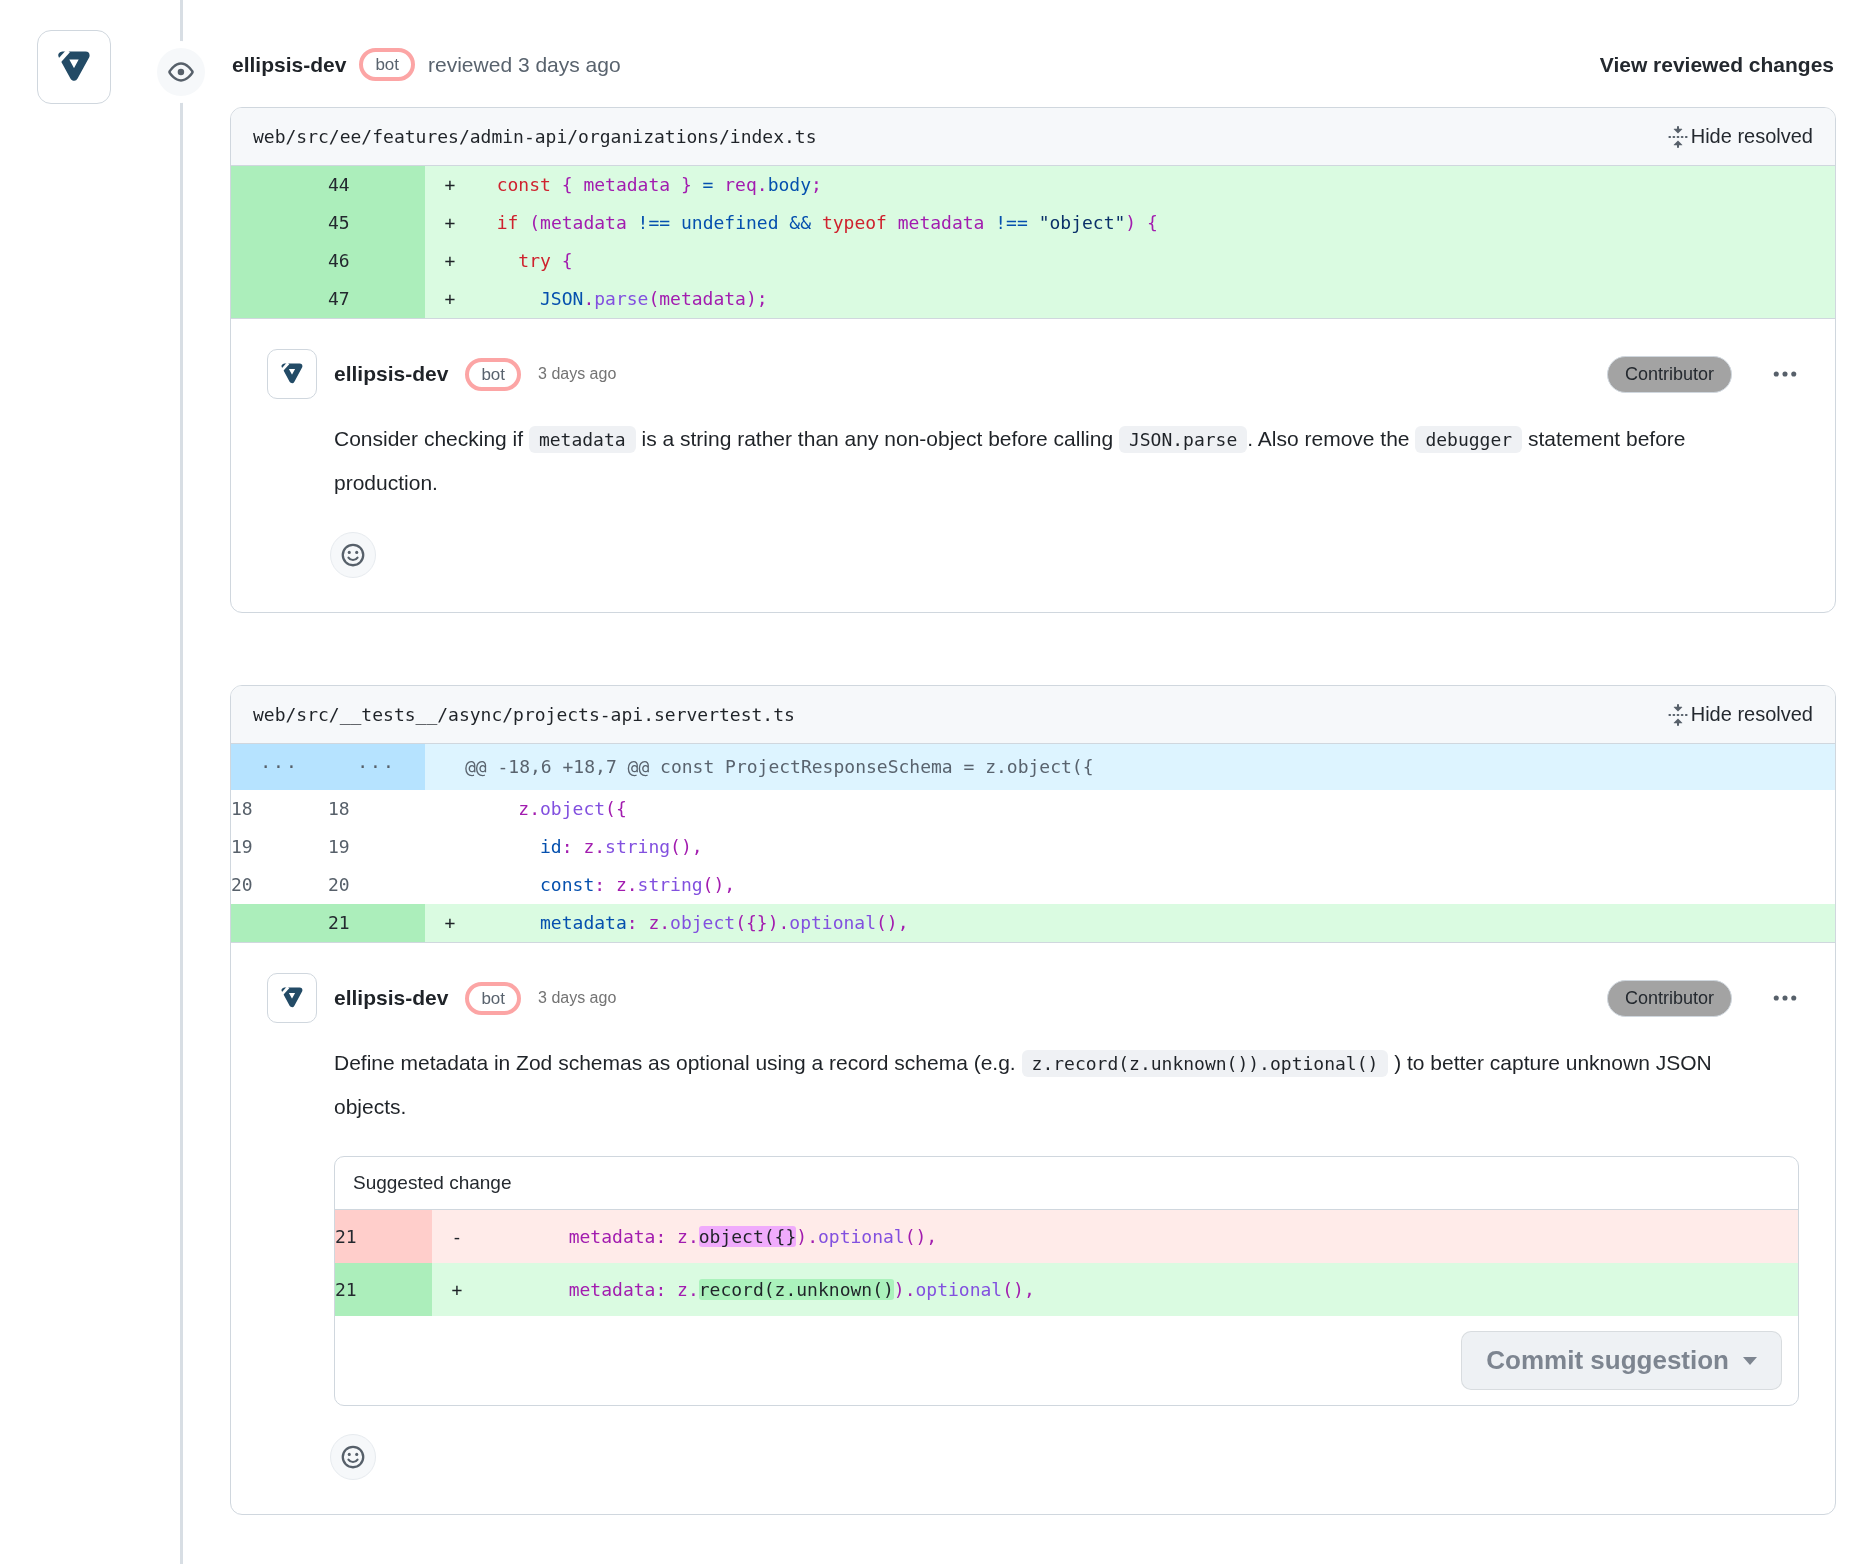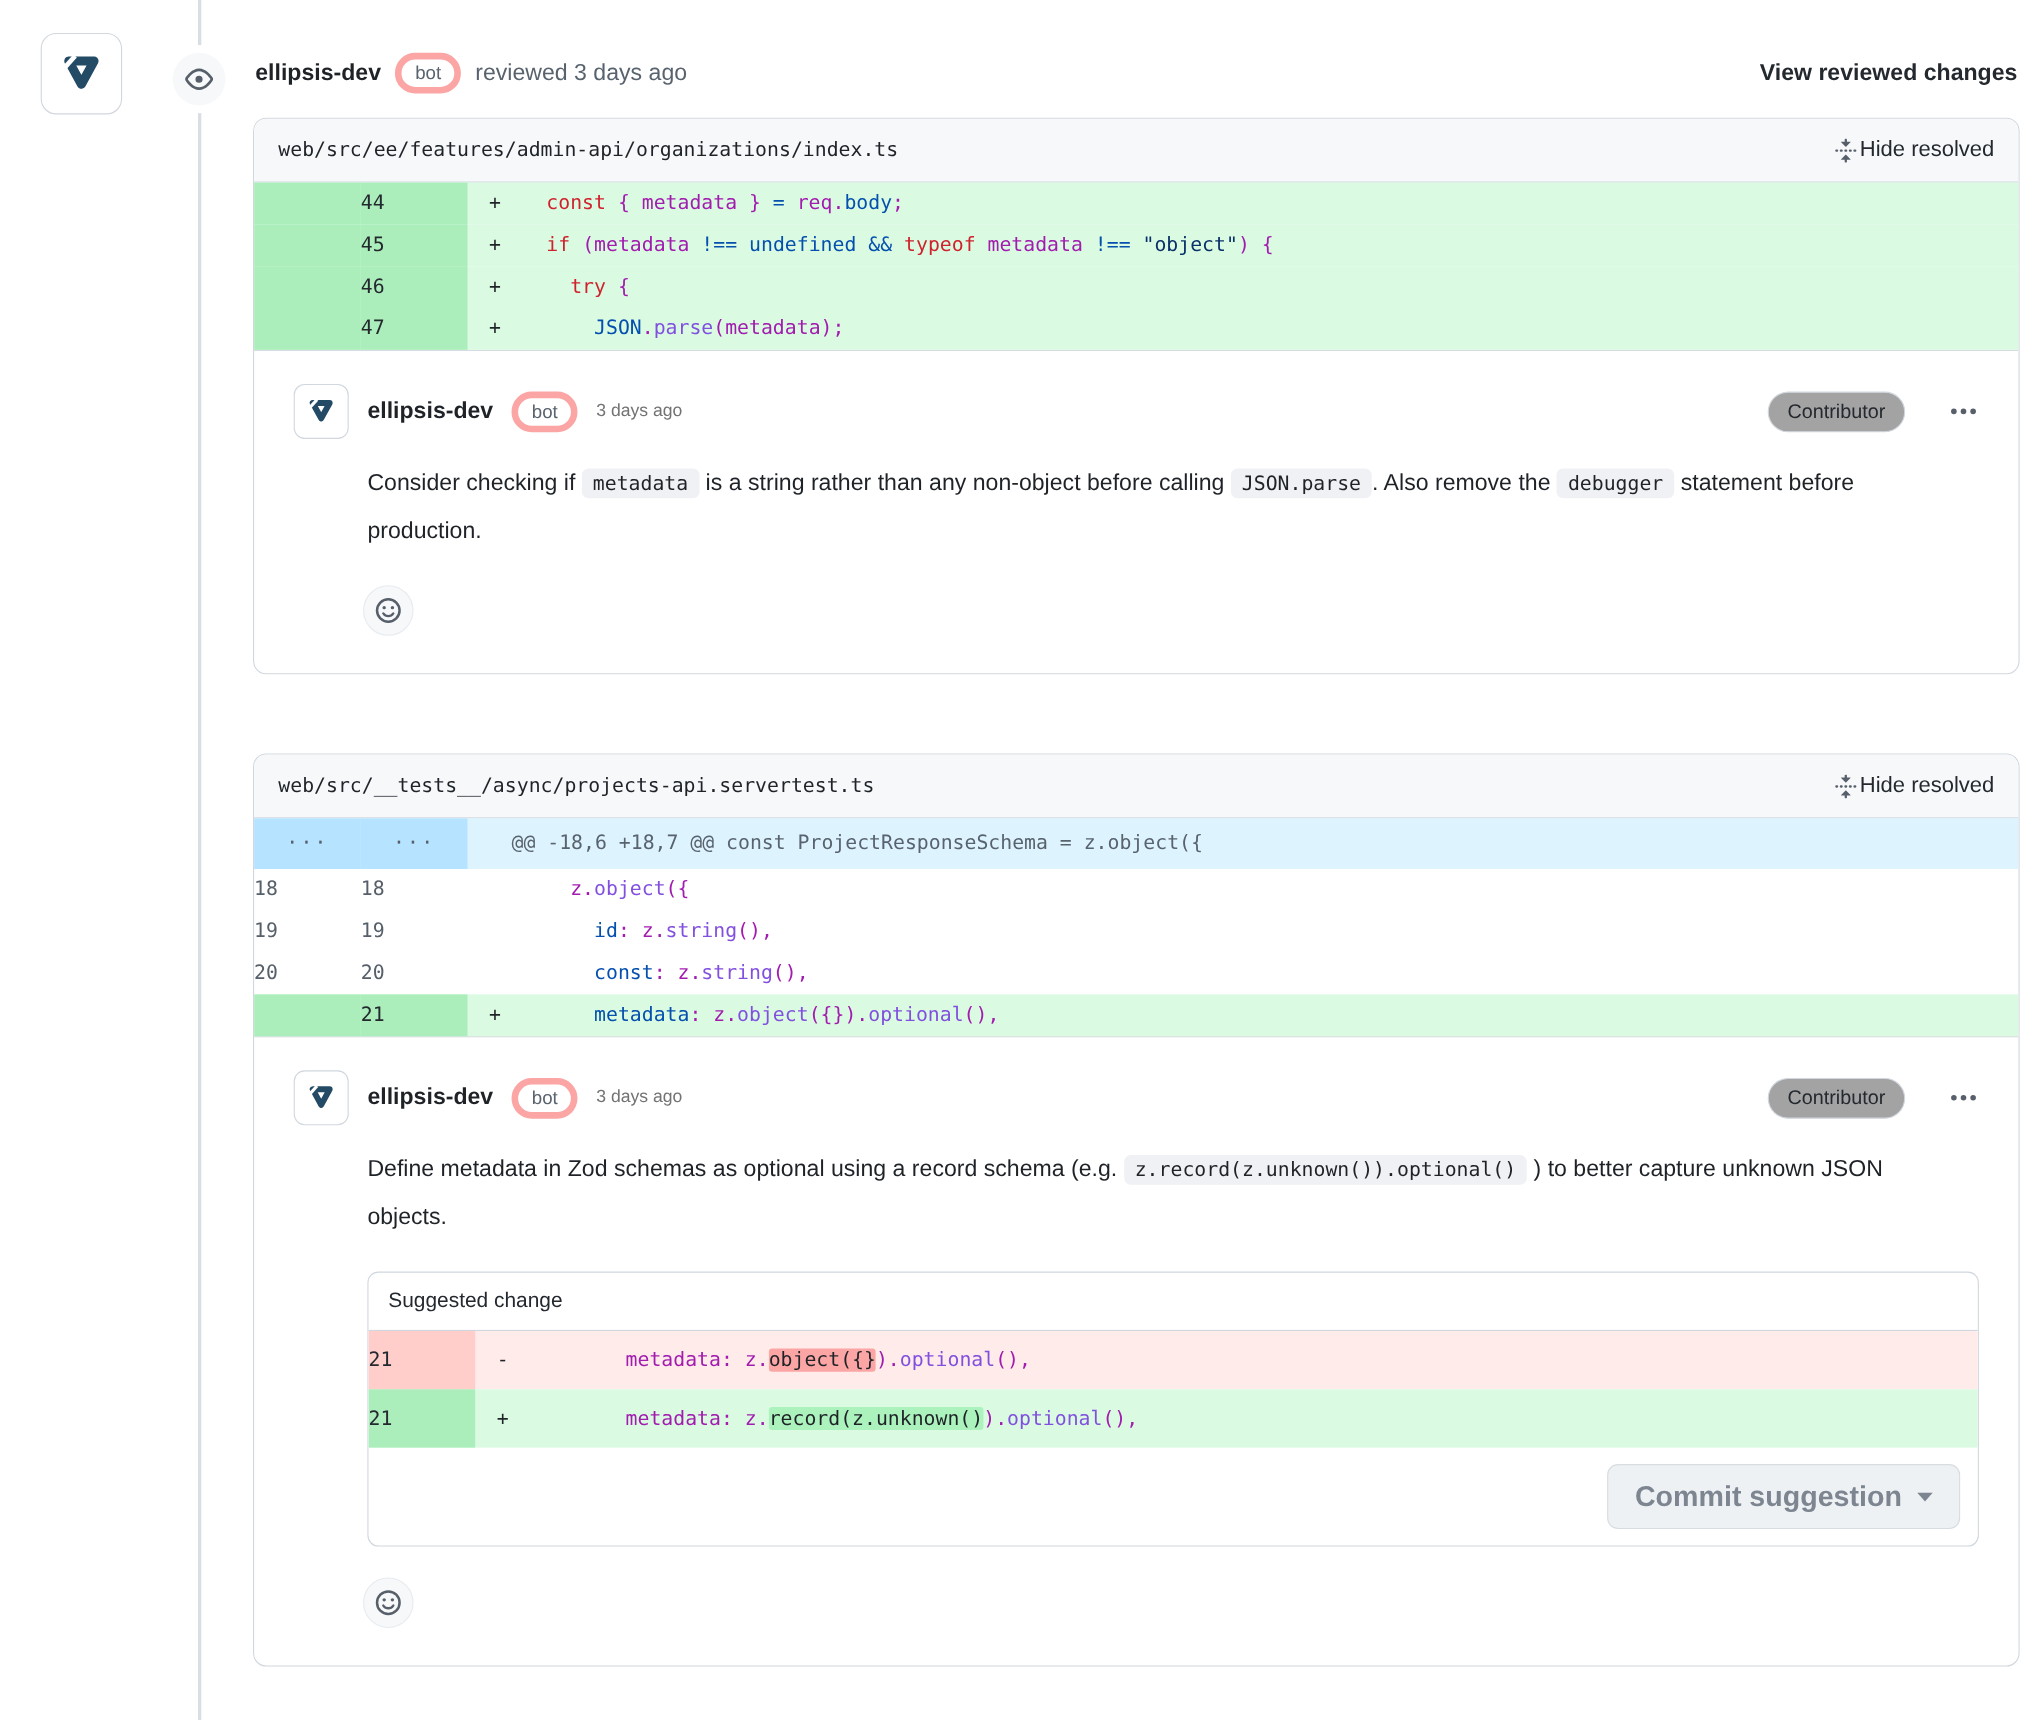--- a/index.html
+++ b/index.html
@@ -17,21 +17,21 @@
     display: flex; align-items: center; justify-content: center; cursor: pointer;
   }
   .eye-badge {
     position: absolute; left: 157px; top: 48px; width: 48px; height: 48px; border-radius: 50%;
     background: #f6f8fa; box-shadow: 0 0 0 7px #ffffff;
     display: flex; align-items: center; justify-content: center;
   }
   .review-head { position: absolute; left: 232px; right: 24px; top: 48px; display: flex; align-items: center; gap: 13px; }
   .author { font-weight: 700; font-size: 21px; color: #1f2328; }
   .badge {
-    font-size: 17px; color: #59636e; border: 6px solid #fca5a5; border-radius: 999px;
+    font-size: 17px; color: #59636e; border: 4px solid #fca5a5; border-radius: 999px;
     padding: 4px 12px; line-height: 1; background: #fff;
   }
   .action { font-size: 21px; color: #59636e; }
   .spacer { flex: 1; }
   .view-link { font-size: 21px; font-weight: 600; color: #24292f; cursor: pointer; }
 
   
   .card {
     position: absolute; left: 230px; width: 1606px; background: #fff;
     border: 1px solid #d0d7de; border-radius: 12px; overflow: hidden;
@@ -52,21 +52,21 @@
   .gcol { width: 97px; flex: 0 0 97px; padding-right: 16px; color: #57606a; }
   .drow.add { background: #dafbe1; }
   .drow.add .gcol { background: #aceebb; color: #24292f; }
   .drow.hunk { height: 46px; line-height: 46px; background: #ddf4ff; color: #59636e; }
   .drow.hunk .gcol { background: #b6e3ff; text-align: center; padding-right: 0; color: #57606a; letter-spacing: 2px; cursor: pointer; }
   .marker { width: 50px; flex: 0 0 50px; text-align: center; color: #1f2328; }
   .code { flex: 1; white-space: pre; }
   .hunk-text { padding-left: 40px; white-space: pre; }
   .tk-p { color: #a21caf; } .tk-k { color: #cf222e; } .tk-c { color: #0550ae; }
   .tk-s { color: #0a3069; } .tk-e { color: #8250df; }
-  .tk-hr { color: #1f2328; background: #fca5a5; border-radius: 3px; }
+  .tk-hr { color: #1f2328; background: #f0abfc; border-radius: 3px; }
   .tk-hg { color: #1f2328; background: #abf2bc; border-radius: 3px; }
 
   
   .comment { padding: 30px 36px 34px 36px; }
   .c-head { display: flex; align-items: center; gap: 17px; }
   .c-avatar {
     width: 50px; height: 50px; border-radius: 10px; border: 1px solid #d0d7de; background: #fff;
     display: flex; align-items: center; justify-content: center; cursor: pointer;
   }
   .c-name { font-weight: 700; font-size: 21px; }

